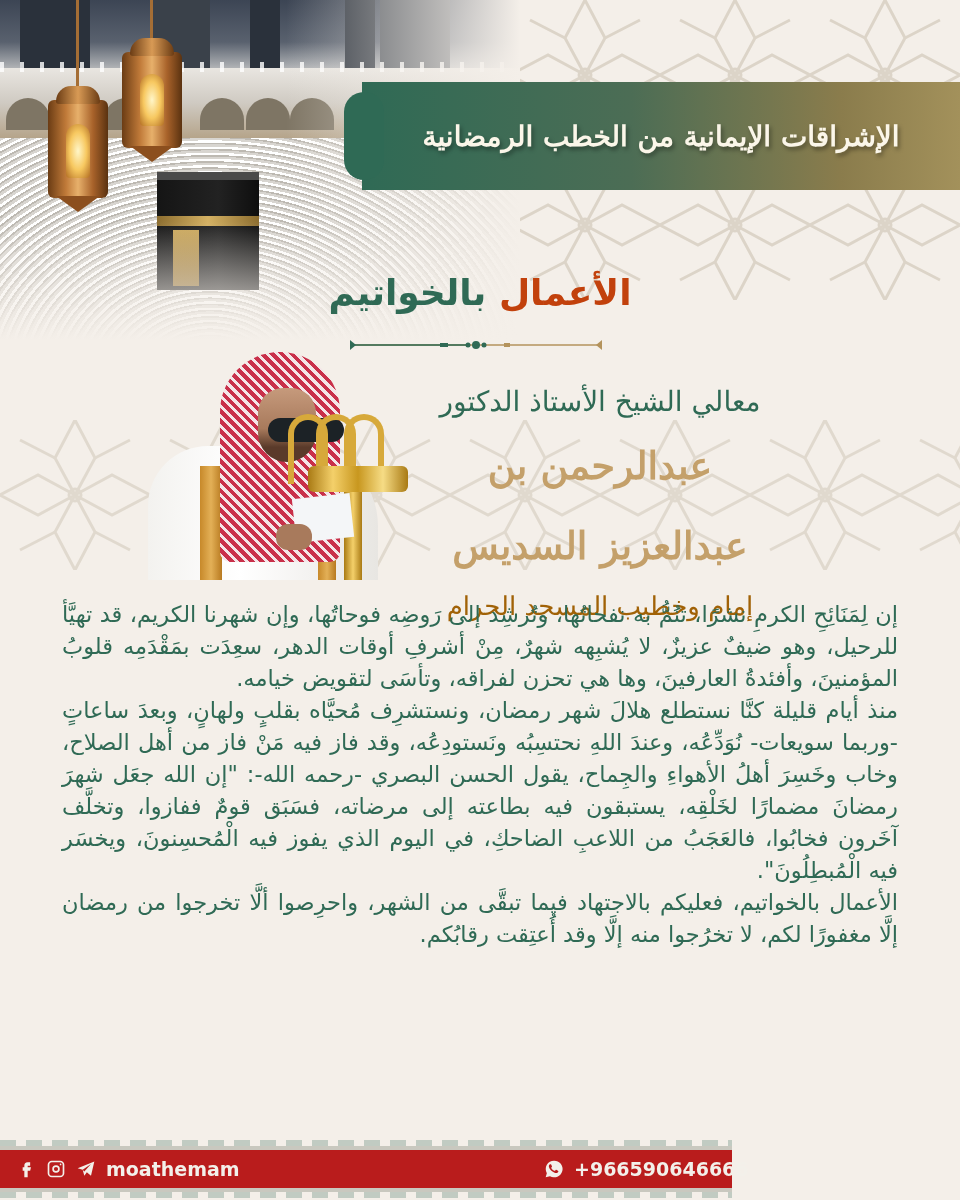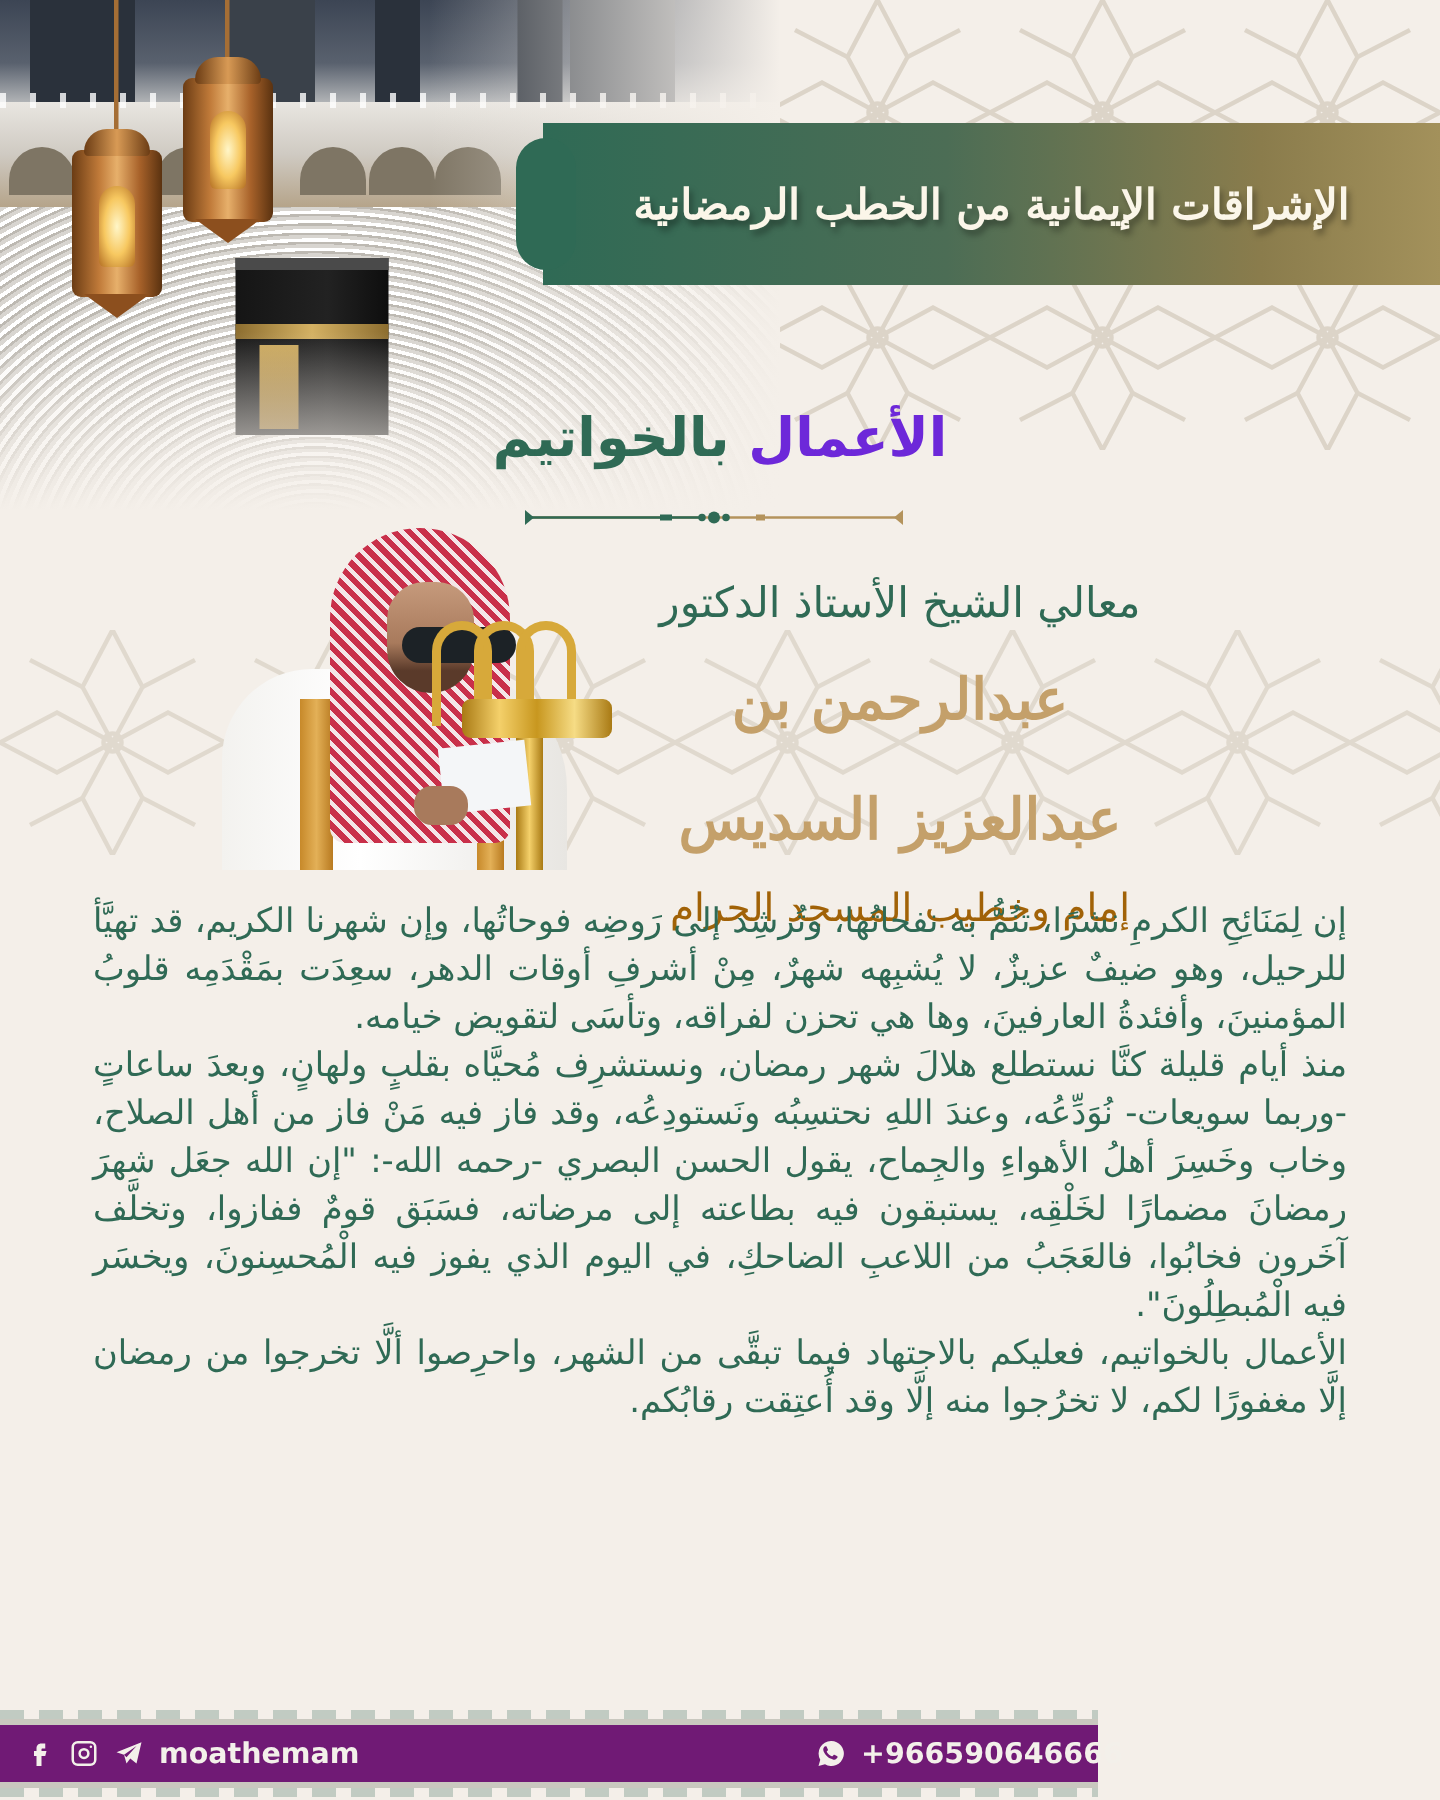--- a/index.html
+++ b/index.html
@@ -109,21 +109,21 @@
     text-shadow: 2px 3px 4px rgba(0,0,0,.35);
   }
 
   
   .subtitle {
     position: absolute; left: 300px; top: 272px; width: 360px; height: 60px;
     text-align: center; direction: rtl;
     font-family: "DejaVu Sans", sans-serif; font-weight: bold; font-size: 36px;
     color: #7d8a5a;
   }
-  .subtitle .w1 { color: #6d28d9; text-align: right; }
+  .subtitle .w1 { color: #c2410c; text-align: right; }
   .subtitle .w2 { color: #2f6a55; }
 
   .divider {
     position: absolute; left: 348px; top: 338px; width: 256px; height: 14px;
   }
 
   
   .sheikh {
     position: absolute; left: 148px; top: 346px; width: 262px; height: 234px; overflow: hidden;
   }
@@ -192,21 +192,21 @@
     position: absolute; left: 62px; top: 598px; width: 836px;
     direction: rtl; text-align: justify; text-align-last: right;
     font-family: "DejaVu Sans", sans-serif; font-size: 22.5px; line-height: 32px;
     color: #2f6a55;
   }
   .body-text p { margin: 0; }
 
   
   .footer {
     position: absolute; left: 0; top: 1146px; width: 732px; height: 46px;
-    background: #701a75;
+    background: #b91c1c;
     border-top: 4px solid #c9c8bf; border-bottom: 4px solid #c9c8bf;
   }
   .footer::before, .footer::after {
     content: ""; position: absolute; left: 0; right: 0; height: 6px;
     background: repeating-linear-gradient(90deg, #9fb3a8 0 16px, transparent 16px 26px);
     opacity: .6;
   }
   .footer::before { top: -10px; }
   .footer::after { bottom: -10px; }
   .footer-inner {

